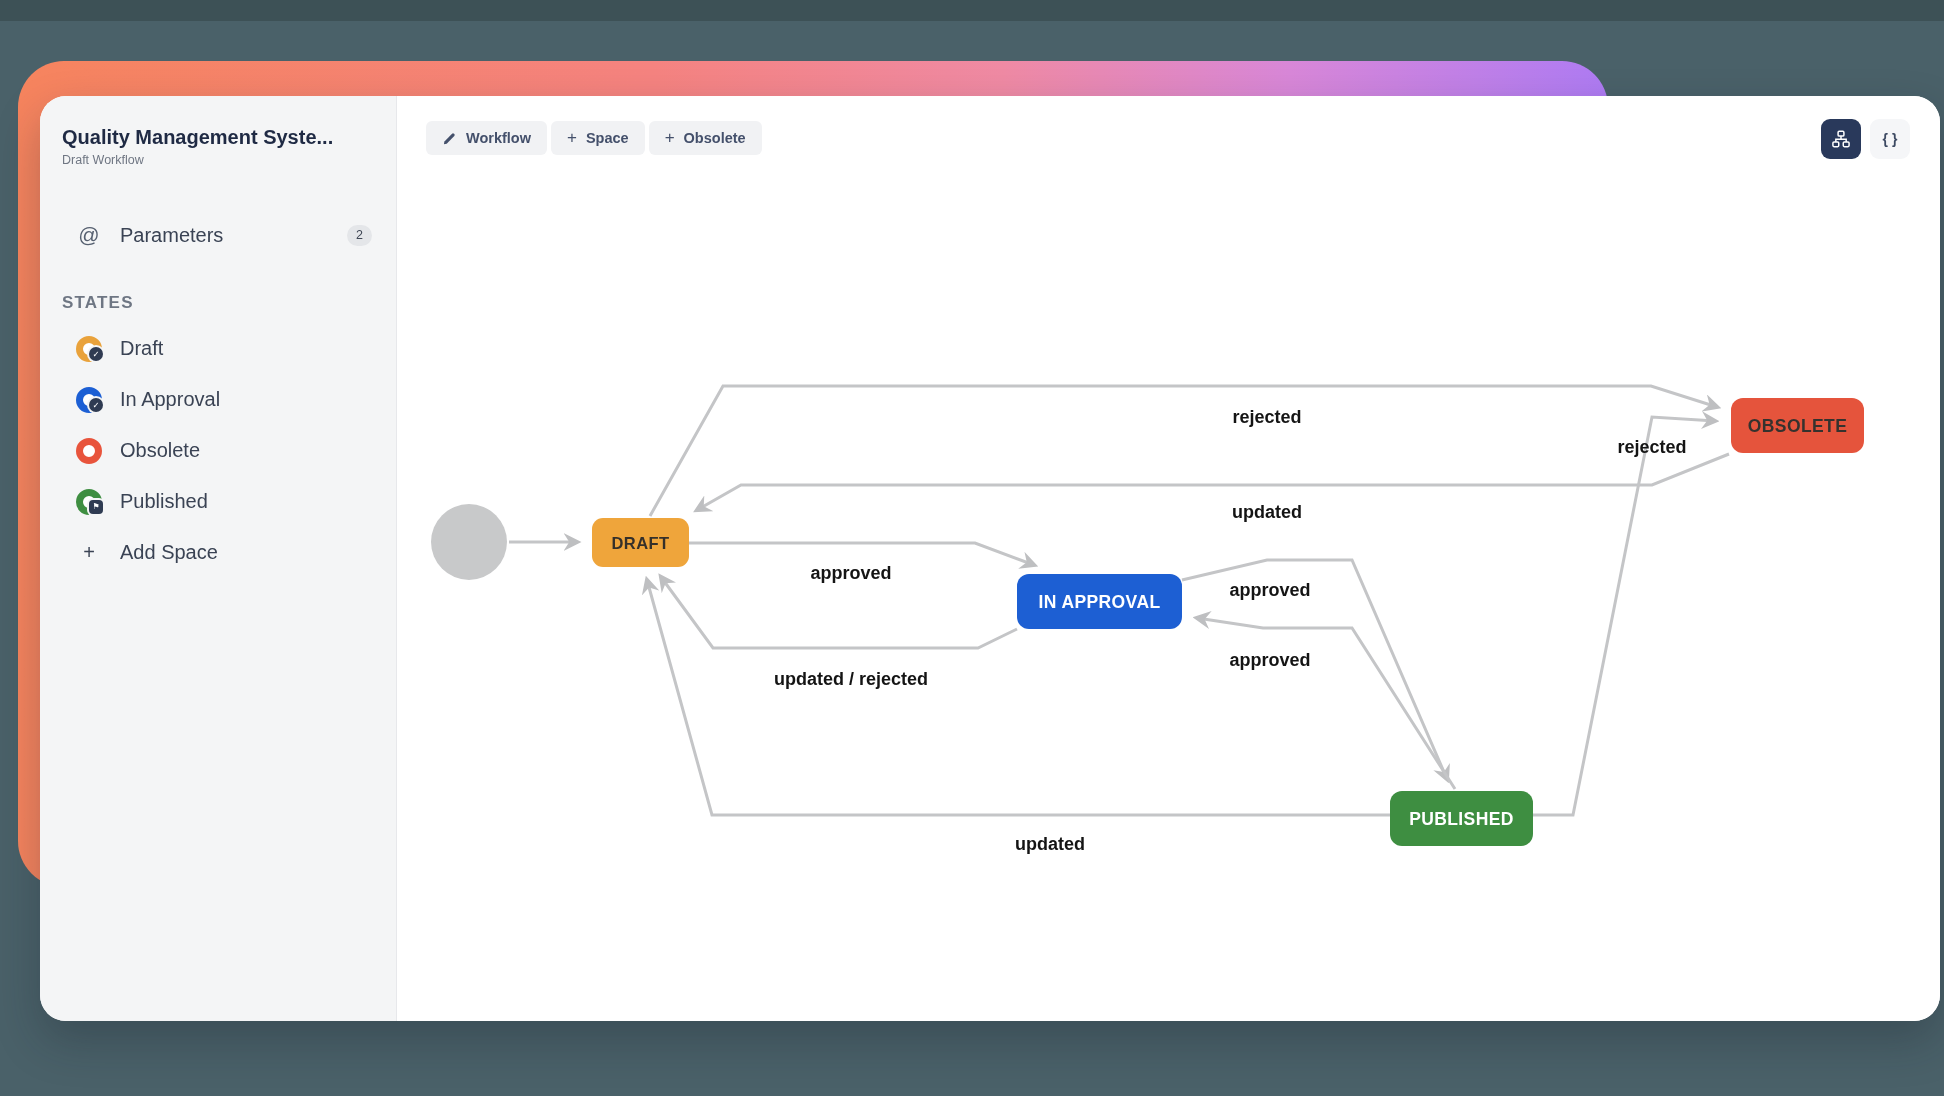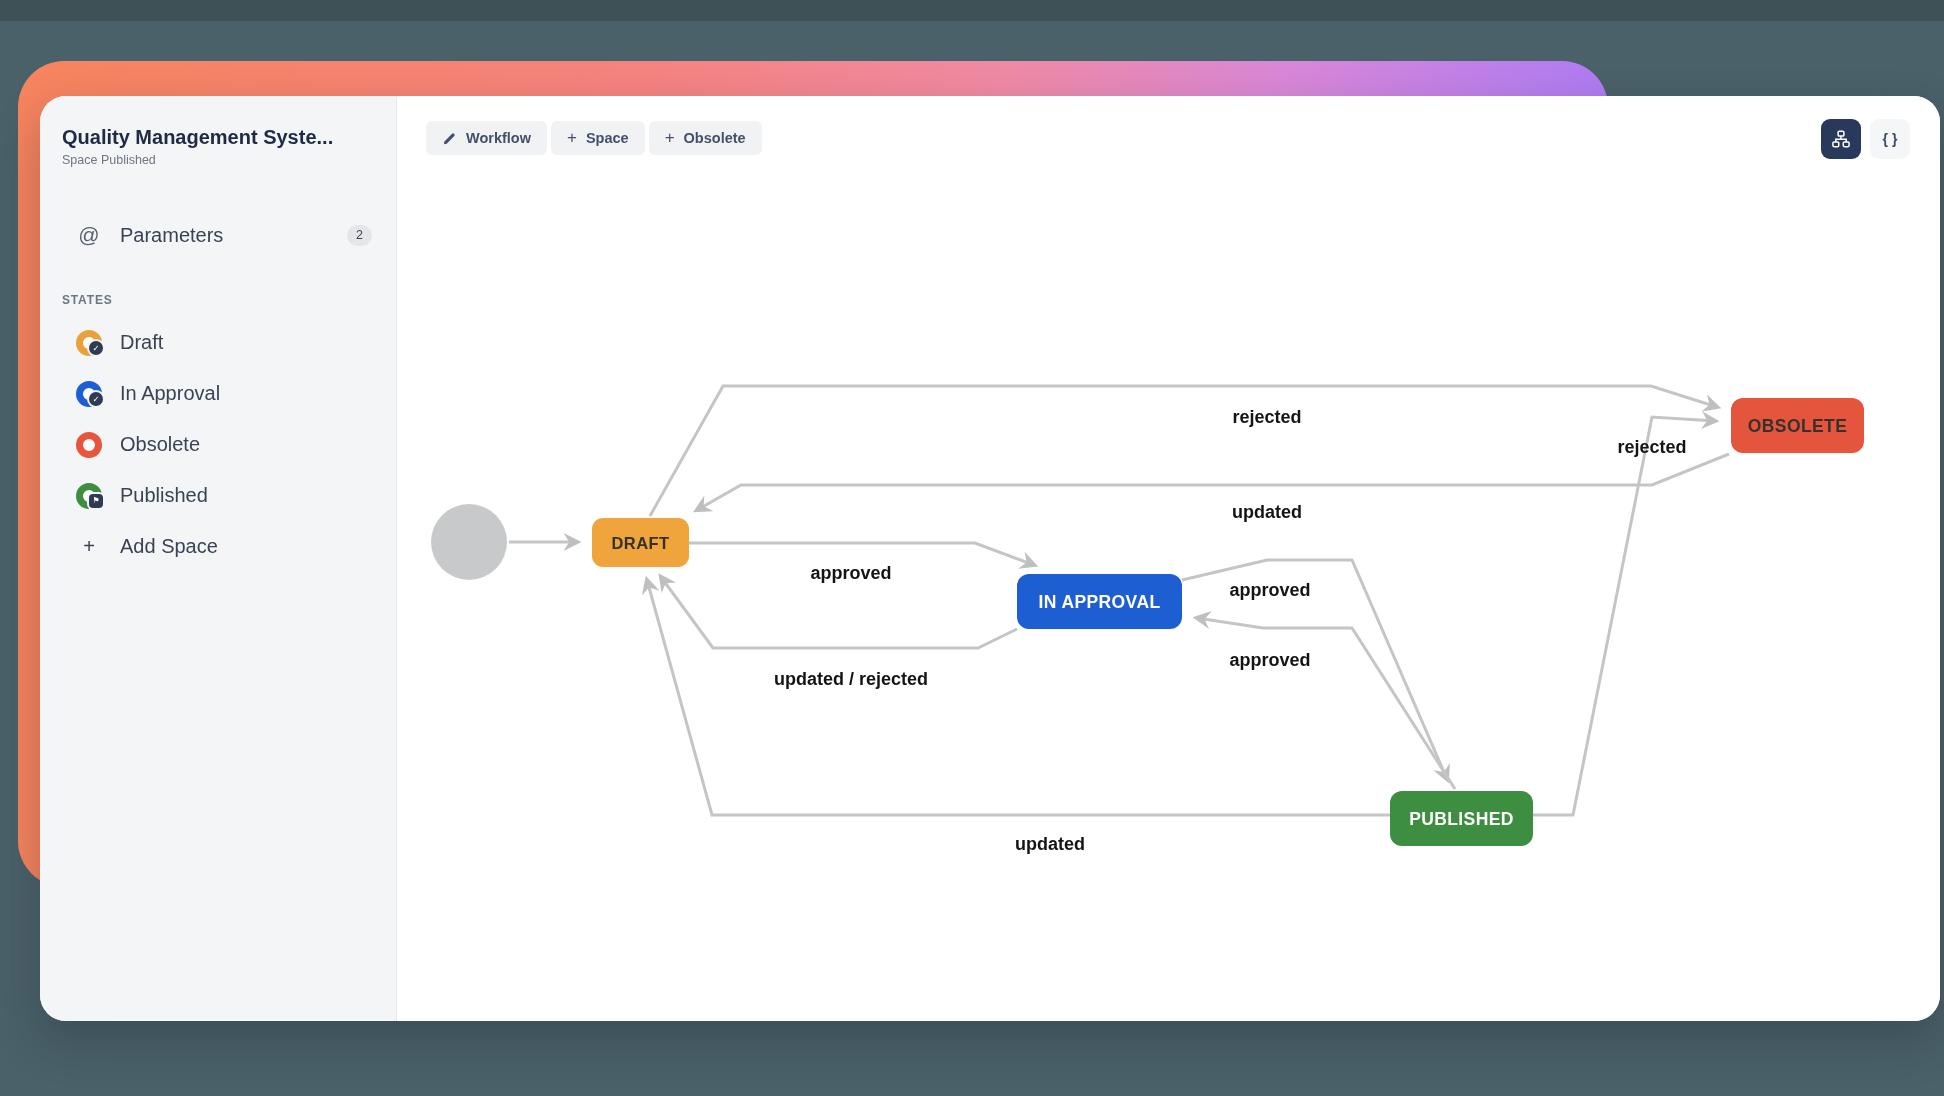--- a/index.html
+++ b/index.html
@@ -24,21 +24,21 @@
   .wf-subtitle { font-size:12.5px; color:#6F7683; margin-top:4px; }
   .wf-desc { margin-top:32px; width:247px; font-size:15px; line-height:1.25; color:#4A5365; text-align:justify; }
 
   .param-row { margin-top:48px; display:flex; align-items:center; padding-left:14px; height:40px; cursor:pointer; }
   .icon-cell { width:26px; display:flex; justify-content:center; align-items:center; flex:0 0 26px; }
   .at-glyph { font-size:21px; color:#566070; }
   .row-label { margin-left:18px; font-size:20px; color:#3A4354; }
   .count-badge { margin-left:auto; min-width:25px; height:21px; padding:0 7px; background:#E4E6E9;
     border-radius:11px; font-size:12.5px; color:#3E4654; display:flex; align-items:center; justify-content:center; }
 
-  .states-header { margin-top:38px; font-size:12px; font-weight:700; letter-spacing:.07em; color:#6E7683; }
+  .states-header { margin-top:38px; font-size:17px; font-weight:700; letter-spacing:.07em; color:#6E7683; }
 
   .state-list { list-style:none; margin-top:10px; }
   .state-item { display:flex; align-items:center; padding-left:14px; height:51px; cursor:pointer; }
   .donut { position:relative; width:26px; height:26px; border-radius:50%; background:#fff; border:7.5px solid #999; }
   .c-draft    { border-color:#E9A23B; }
   .c-approval { border-color:#1C5FD4; }
   .c-obsolete { border-color:#E8543C; }
   .c-published{ border-color:#3E8E41; }
   .mini-badge { position:absolute; right:-8px; bottom:-6px; width:14px; height:14px; background:#2F3B52;
     color:#fff; font-size:8.5px; line-height:14px; text-align:center; border-radius:50%;
@@ -72,21 +72,21 @@
 </head>
 <body>
 
 <div class="stage">
   <div class="gradient-frame"></div>
 
   <div class="app-card">
 
     <aside class="sidebar">
       <h1 class="wf-title">Quality Management Syste...</h1>
-      <div class="wf-subtitle">Space Published</div>
+      <div class="wf-subtitle">Draft Workflow</div>
 
       <div class="param-row">
         <span class="icon-cell">
           <span class="at-glyph">@</span>
         </span>
         <span class="row-label">Parameters</span>
         <span class="count-badge">2</span>
       </div>
 
       <div class="states-header">STATES</div>

